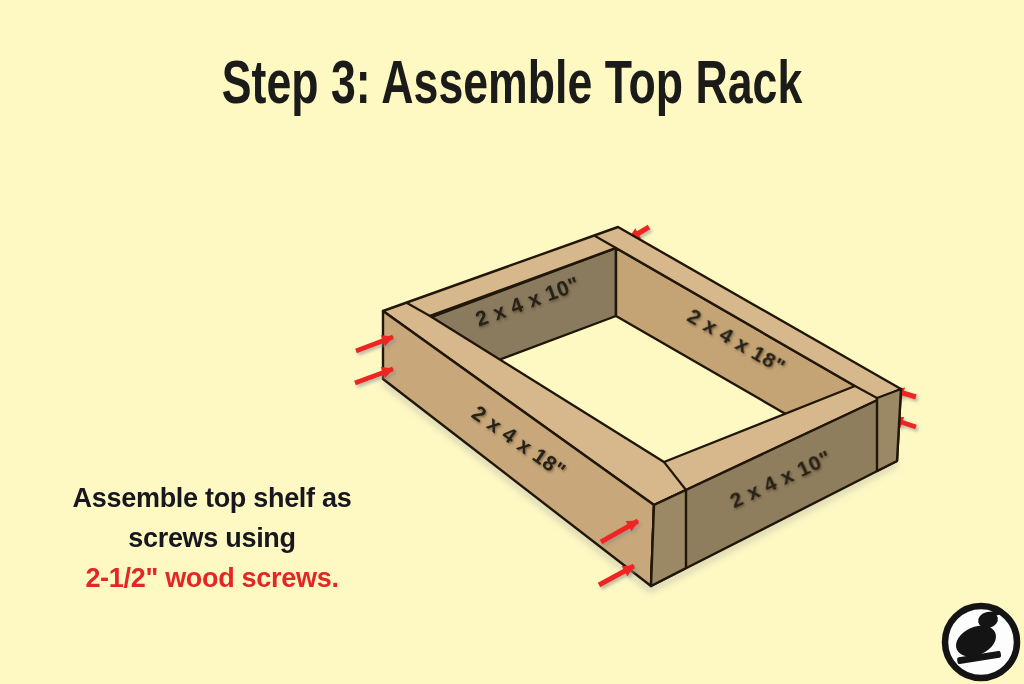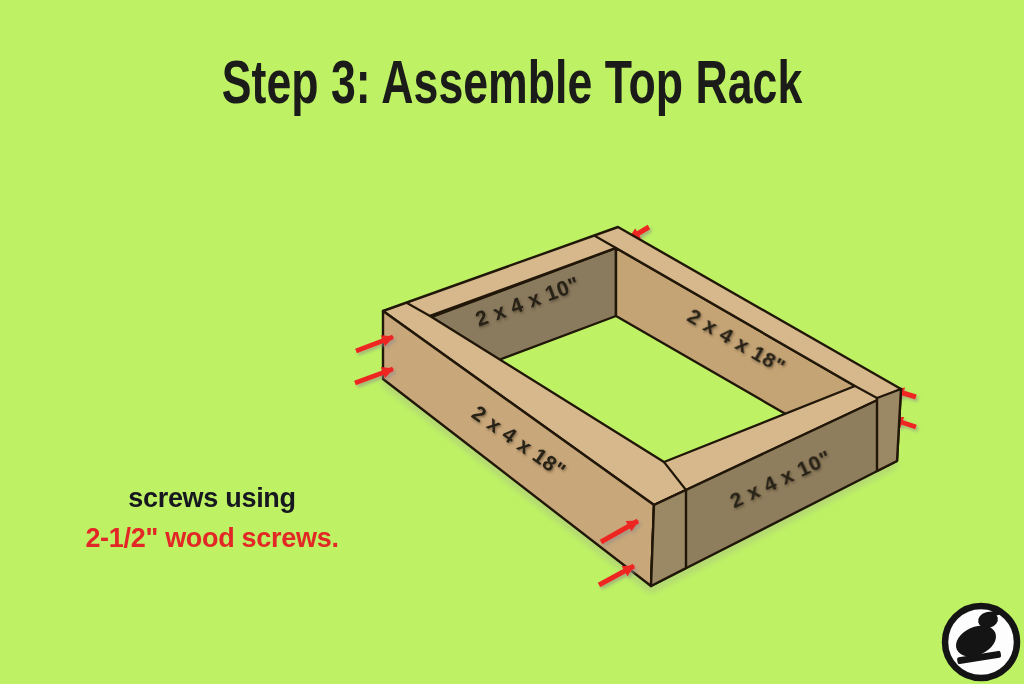--- a/index.html
+++ b/index.html
@@ -12,21 +12,21 @@
     --wood-end-grain:#9b8864;
     --outline:#211709;
     --arrow-red:#ee2823;
     --text-dark:#17171f;
     --text-red:#e22726;
     --title-color:#1b1b19;
   }
   html,body{margin:0;padding:0;}
   body{background:#ffffff;font-family:"Liberation Sans", sans-serif;}
   .page{
-    position:relative;width:1024px;height:684px;background:#bef264;overflow:hidden;
+    position:relative;width:1024px;height:684px;background:#fef9c3;overflow:hidden;
   }
   .title{
     position:absolute;left:0;right:0;top:46px;text-align:center;
     font-size:62px;font-weight:700;color:var(--title-color);
     transform:scaleX(.72);transform-origin:50% 0;
     letter-spacing:0;white-space:nowrap;
   }
   .caption{
     position:absolute;left:62px;top:478px;width:300px;text-align:center;
     font-size:27px;font-weight:700;line-height:40px;letter-spacing:-.3px;
@@ -123,17 +123,18 @@
         <ellipse class="logo-dark" cx="988" cy="620" rx="10" ry="8" transform="rotate(-14 988 620)"></ellipse>
         <rect class="logo-dark" x="986" y="611" width="16" height="5" rx="2" transform="rotate(-14 994 613)"></rect>
         <ellipse class="logo-dark" cx="976" cy="641" rx="21" ry="14" transform="rotate(-24 976 641)"></ellipse>
         <rect class="logo-dark" x="962" y="636" width="12" height="20" rx="4" transform="rotate(18 968 646)"></rect>
         <rect class="logo-dark" x="957" y="654" width="44" height="7" rx="2" transform="rotate(-9 979 657)"></rect>
       </g>
     </g>
   </svg>
 
   <div class="caption">
+    <div>Assemble top shelf as</div>
     <div>screws using</div>
     <div class="red">2-1/2" wood screws.</div>
   </div>
 
 </div>
 
 </body></html>

